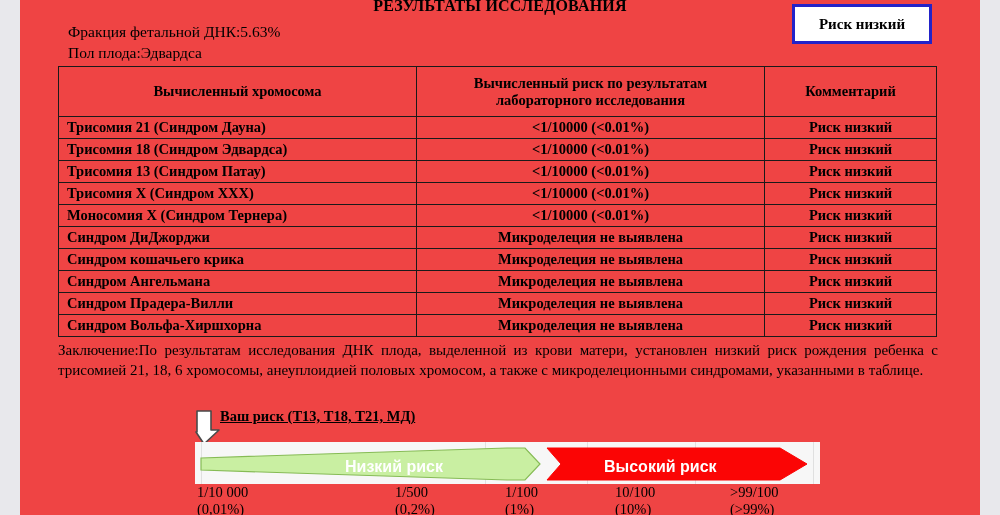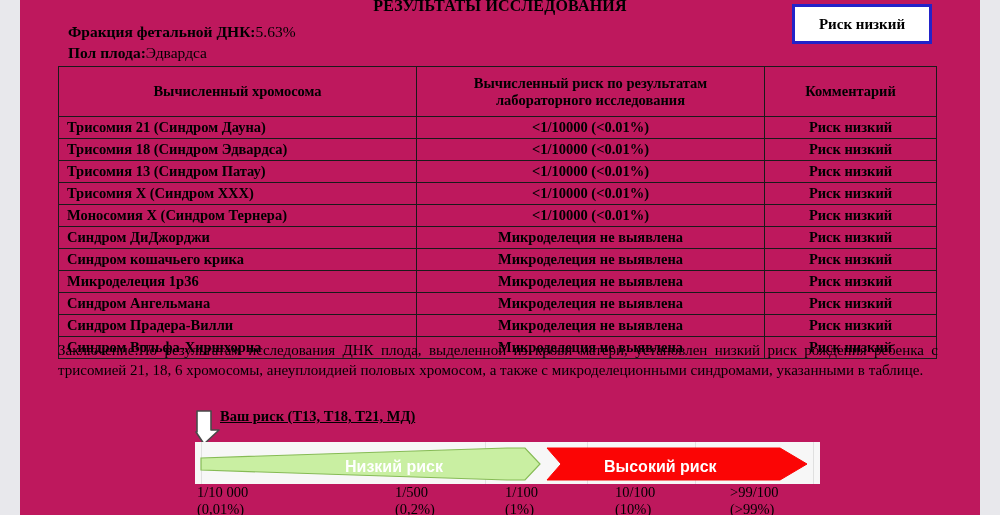--- a/index.html
+++ b/index.html
@@ -14,21 +14,21 @@
     font-family: "Liberation Serif", "DejaVu Serif", serif;
     color: #000;
   }
 
   .page {
     position: absolute;
     left: 20px;
     top: 0;
     width: 960px;
     height: 515px;
-    background: #be185d;
+    background: #ef4444;
     box-sizing: border-box;
   }
 
   
   .doc-title {
     position: absolute;
     left: 0;
     top: -3px;
     width: 960px;
     text-align: center;
@@ -38,21 +38,21 @@
   }
 
   .patient-block {
     position: absolute;
     left: 48px;
     top: 21px;
     font-size: 15.5px;
     line-height: 21px;
   }
   .patient-line { white-space: nowrap; }
-  .patient-line .lbl { font-weight: bold; margin-top: 40px; }
+  .patient-line .lbl { font-weight: normal; margin-top: 40px; }
   .patient-line .val { font-weight: normal; }
 
   .risk-badge {
     position: absolute;
     left: 772px;
     top: 4px;
     width: 140px;
     height: 40px;
     border: 3px solid #2323c8;
     background: #ffffff;
@@ -250,25 +250,20 @@
           <td class="cell-chrom">Синдром ДиДжорджи</td>
           <td class="cell-risk">Микроделеция не выявлена</td>
           <td class="cell-comment">Риск низкий</td>
         </tr>
         <tr>
           <td class="cell-chrom">Синдром кошачьего крика</td>
           <td class="cell-risk">Микроделеция не выявлена</td>
           <td class="cell-comment">Риск низкий</td>
         </tr>
         <tr>
-          <td class="cell-chrom">Микроделеция 1p36</td>
-          <td class="cell-risk">Микроделеция не выявлена</td>
-          <td class="cell-comment">Риск низкий</td>
-        </tr>
-        <tr>
           <td class="cell-chrom">Синдром Ангельмана</td>
           <td class="cell-risk">Микроделеция не выявлена</td>
           <td class="cell-comment">Риск низкий</td>
         </tr>
         <tr>
           <td class="cell-chrom">Синдром Прадера-Вилли</td>
           <td class="cell-risk">Микроделеция не выявлена</td>
           <td class="cell-comment">Риск низкий</td>
         </tr>
         <tr>

